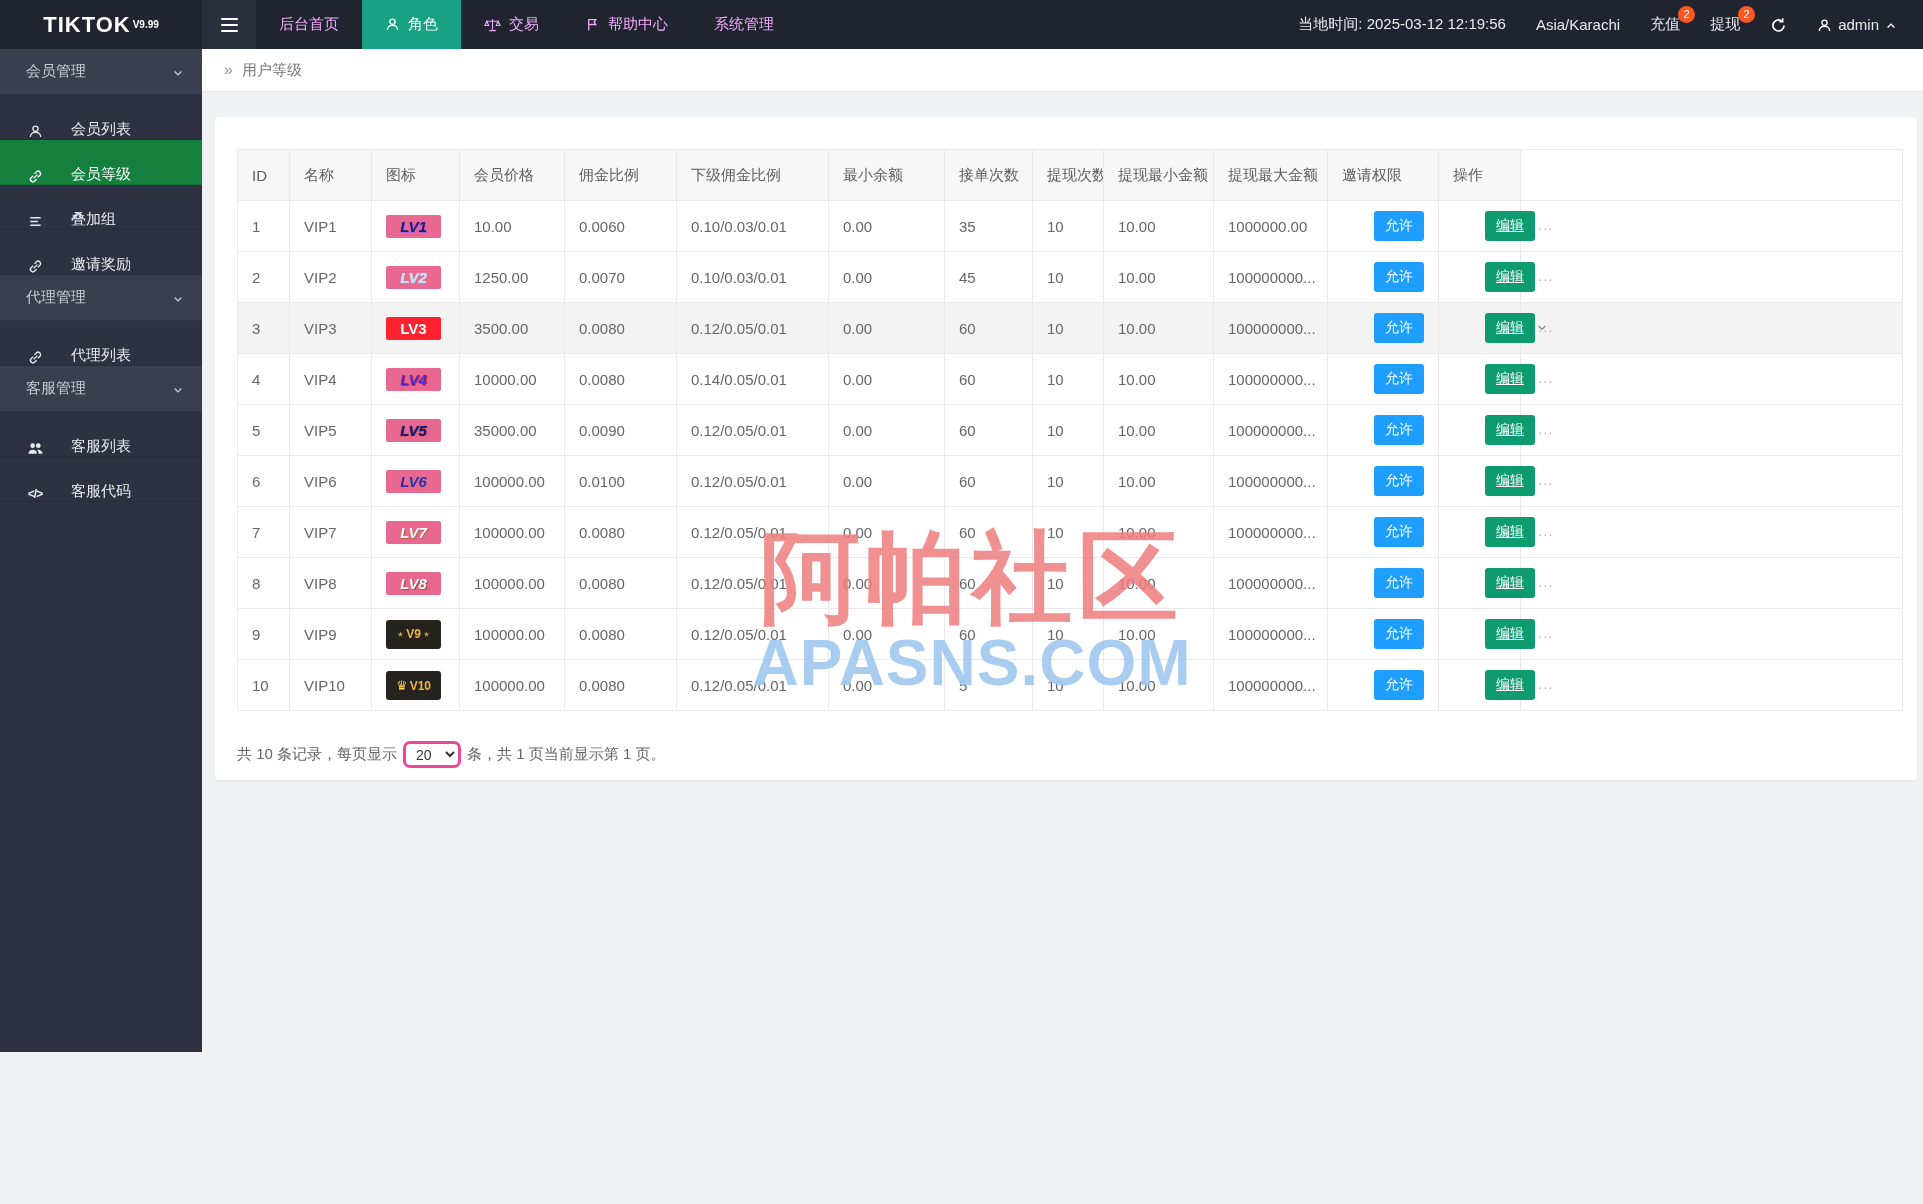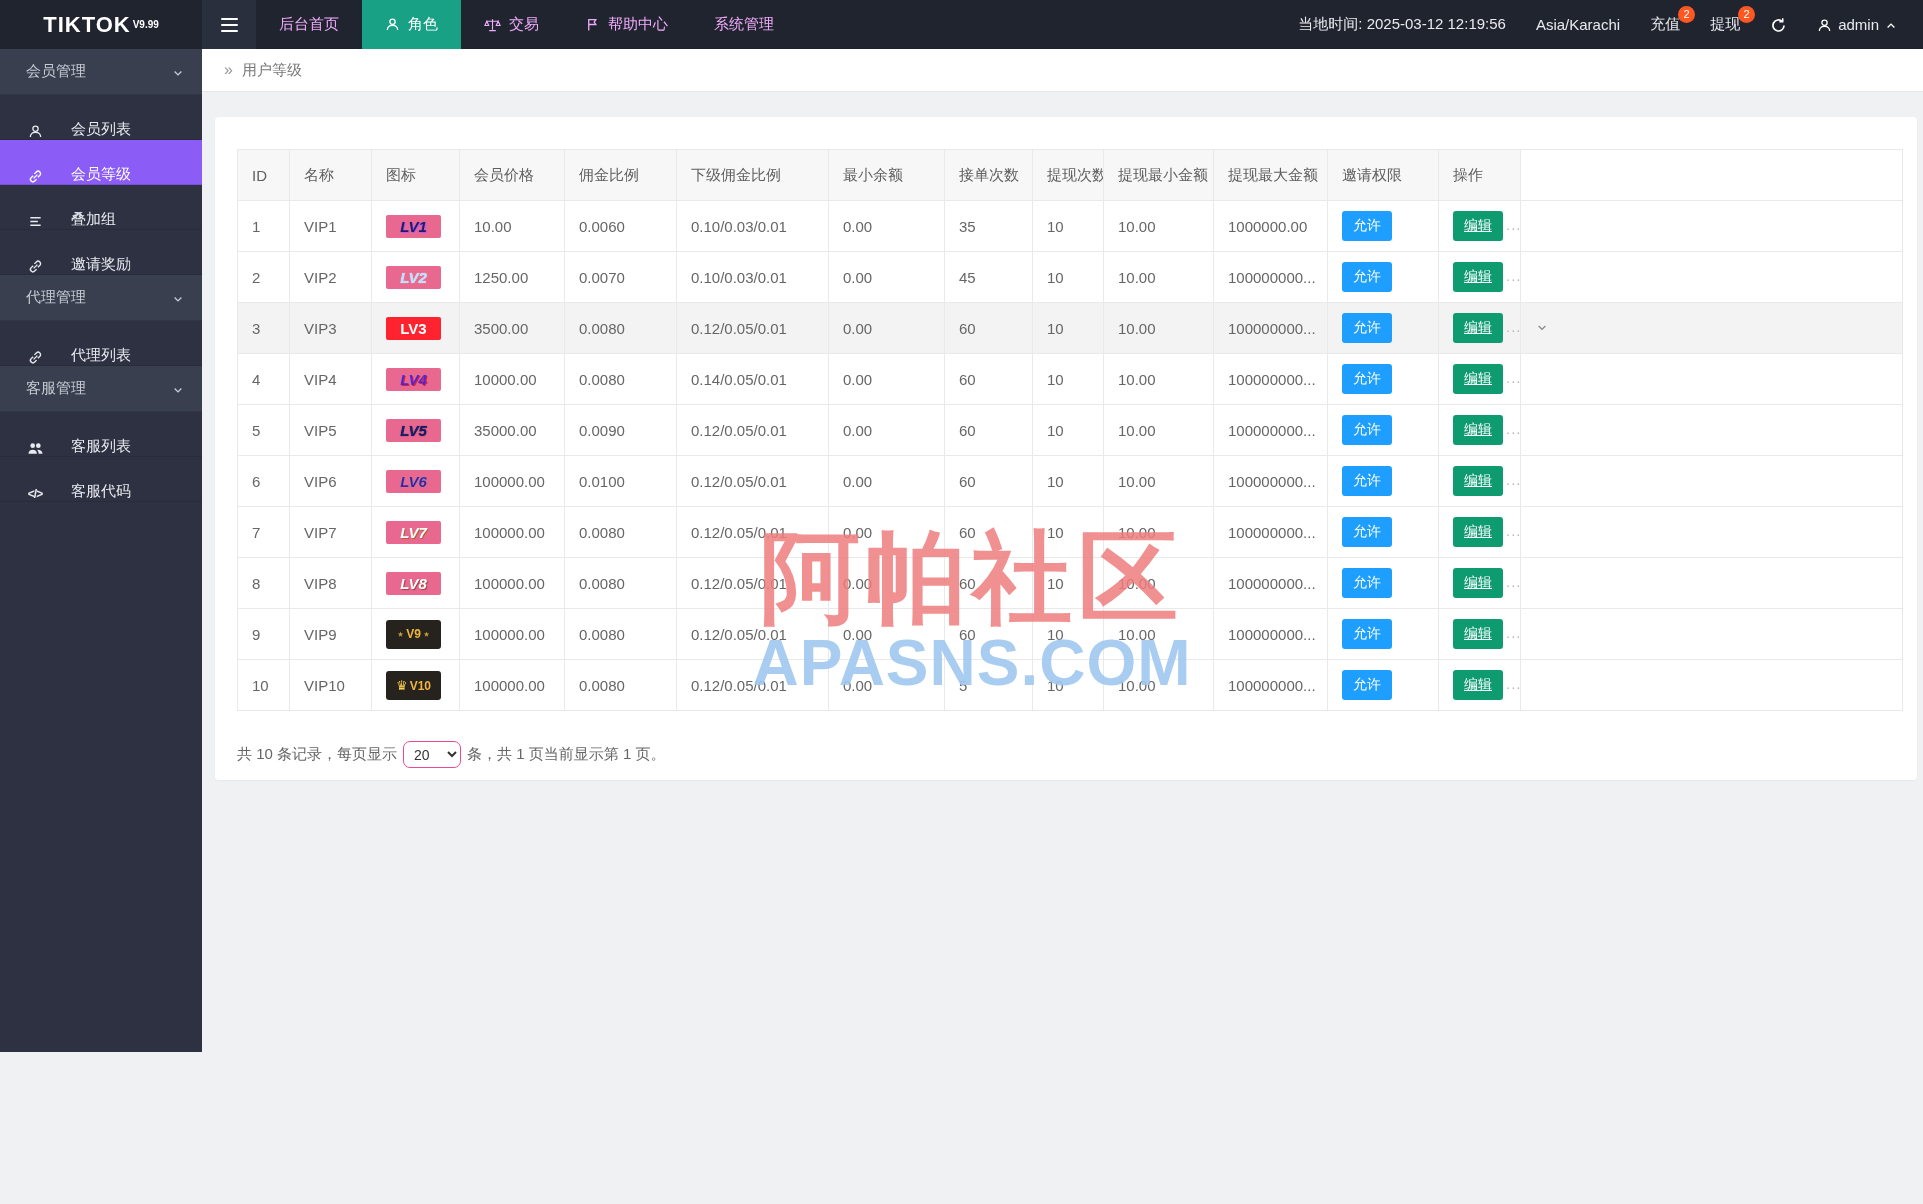--- a/index.html
+++ b/index.html
@@ -35,21 +35,21 @@
 
   
   .sidebar { position:absolute; top:49px; left:0; width:202px; height:1003px;
     background:#2d3142; z-index:15; }
   .side-section-header { height:46px; background:#3a3f50; color:#c7cad3; font-size:15px;
     display:flex; align-items:center; padding:0 18px 0 26px; cursor:pointer;
     border-bottom:1px solid rgba(0,0,0,.15); }
   .side-section-header .lbl { flex:1; }
   .side-item { height:45px; display:flex; align-items:flex-end; gap:27px; padding-left:26px;
     color:#e8eaef; font-size:15px; cursor:pointer; border-bottom:1px solid rgba(0,0,0,.12); }
-  .side-item.active { background:#8b5cf6; color:#fff; }
+  .side-item.active { background:#15803d; color:#fff; }
   .side-item .icon { width:18px; text-align:center; flex:none; }
   .code-glyph { font-size:12px; font-weight:bold; letter-spacing:-1px; }
 
   
   .content { position:absolute; left:202px; top:49px; width:1721px; height:1155px; }
   .breadcrumb-bar { height:43px; background:#fff; border-bottom:1px solid #e7e7e7;
     display:flex; align-items:center; gap:9px; padding-left:22px; color:#777; font-size:15px; }
   .crumb-arrows { color:#999; font-size:16px; }
   .panel { background:#fff; border-radius:4px; margin:25px 6px 0 13px; height:663px;
     padding:32px 0 0 22px; box-shadow:0 1px 2px rgba(0,0,0,.04); position:relative; }
@@ -60,21 +60,21 @@
     font-weight:normal; white-space:nowrap; overflow:hidden; }
   thead th { background:#f7f7f7; color:#5e5e5e; }
   thead th.filler, td.filler { background:#fff; }
   tr.hl td { background:#f3f3f3; }
   .cell-action { position:relative; overflow:visible; }
   .more-dots { color:#b9b9b9; margin-left:3px; letter-spacing:1px; }
   .expand-chev { position:absolute; right:-28px; top:50%; transform:translateY(-50%);
     color:#8a8a8a; cursor:pointer; }
 
   .btn { display:inline-block; border:none; border-radius:3px; color:#fff; font-size:14px;
-    padding:6px 11px; cursor:pointer; font-family:inherit; }
+    padding:6px 11px; cursor:pointer; font-family:inherit;margin-left:32px; }
   .btn-allow { background:#1e9fff; }
   .btn-edit { background:#0e9b70;text-decoration:underline; }
 
   
   .lvbadge { display:inline-block; width:55px; height:23px; line-height:23px; text-align:center;
     font-weight:800; font-style:italic; font-size:15px; border-radius:2px; background:#e9688f;
     color:#fff; letter-spacing:0; }
   .lv1 { color:#211a6e; text-shadow:0 0 1px #a14fe0, 1px 1px 0 #b65fe8; }
   .lv2 { color:#b5e3fb; text-shadow:0 0 1px #fff; }
   .lv3 { background:#ff2330; color:#fff; font-style:normal; }
@@ -84,21 +84,21 @@
   .lv7 { color:#fff; text-shadow:1px 1px 0 #a63; }
   .lv8 { color:#fff; text-shadow:1px 1px 1px #944; }
   .v9, .v10 { background:#26221d; color:#f0b53e; font-style:normal; font-size:12px;
     height:29px; line-height:29px; width:55px; border-radius:3px; font-weight:bold; }
   .v9::before, .v9::after { content:"⋆"; color:#caa23a; margin:0 2px; }
   .v10::before { content:"♛"; color:#ffd24d; margin-right:2px; font-size:13px; }
 
   
   .pagination { margin-top:30px; font-size:15px; color:#666; display:flex; align-items:center; gap:6px; }
   .page-select { font-family:inherit; font-size:14px; color:#333; width:58px; height:27px;
-    border:1px solid #ec4899; border-radius:7px; background:#fff; padding-left:6px; }
+    border:3px solid #ec4899; border-radius:7px; background:#fff; padding-left:6px; }
 
   
   .watermark { position:absolute; left:712px; top:527px; width:520px; text-align:center;
     z-index:9; pointer-events:none; line-height:1; }
   .wm1 { font-size:100px; font-weight:bold; color:rgba(238,125,125,.85); letter-spacing:6px; }
   .wm2 { font-size:64px; font-weight:bold; color:rgba(160,200,238,.9); margin-top:4px; letter-spacing:1px; }
 </style>
 </head>
 <body>
 

